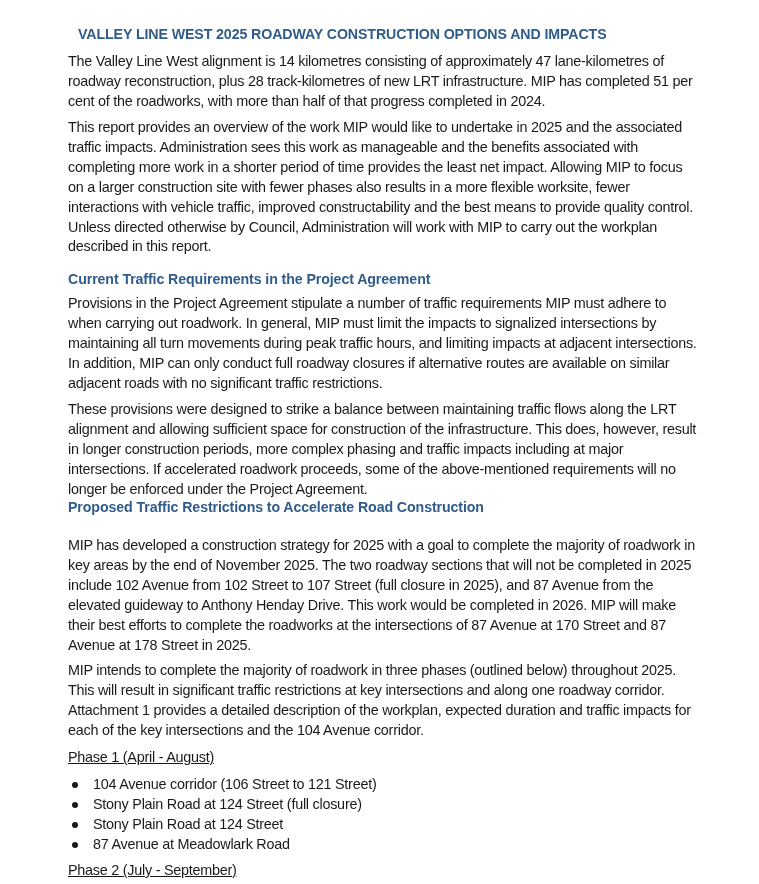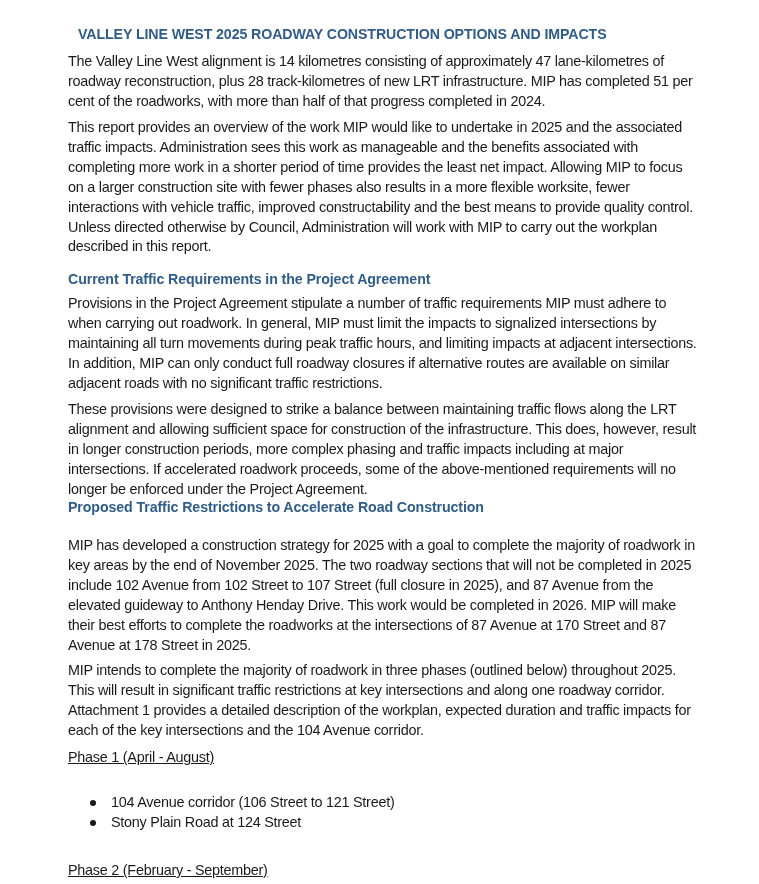--- a/index.html
+++ b/index.html
@@ -59,21 +59,21 @@
       margin: 0;
       font-size: 14.4px;
       letter-spacing: -0.25px;
       color: #1a1a1a;
       text-decoration: underline;
       white-space: nowrap;
     }
     .bullet-list {
       position: absolute;
       left: 0;
-      margin: 18px;
+      margin: 0;
       padding: 0;
       list-style: none;
     }
     .bullet-list li {
       position: relative;
       height: 20px;
       line-height: 20px;
       font-size: 14.4px;
       letter-spacing: -0.25px;
       padding-left: 25px;
@@ -114,19 +114,27 @@
 
   <p class="phase-label" style="top:749px;">Phase 1 (April - August)</p>
 
   <ul class="bullet-list" style="top:774px;">
     <li>
       <span class="bullet-dot"></span>
       <span>104 Avenue corridor (106 Street to 121 Street)</span>
     </li>
     <li>
       <span class="bullet-dot"></span>
+      <span>Stony Plain Road at 124 Street (full closure)</span>
+    </li>
+    <li>
+      <span class="bullet-dot"></span>
       <span>Stony Plain Road at 124 Street</span>
+    </li>
+    <li>
+      <span class="bullet-dot"></span>
+      <span>87 Avenue at Meadowlark Road</span>
     </li>
   </ul>
 
-  <p class="phase-label" style="top:862px;">Phase 2 (February - September)</p>
+  <p class="phase-label" style="top:862px;">Phase 2 (July - September)</p>
 
 </div>
 
 </body></html>

